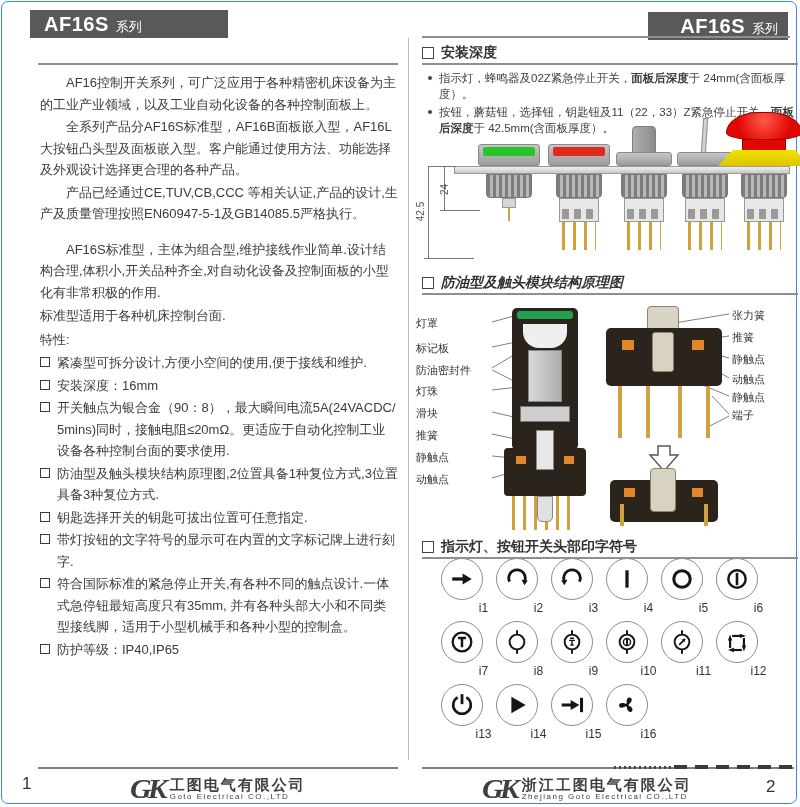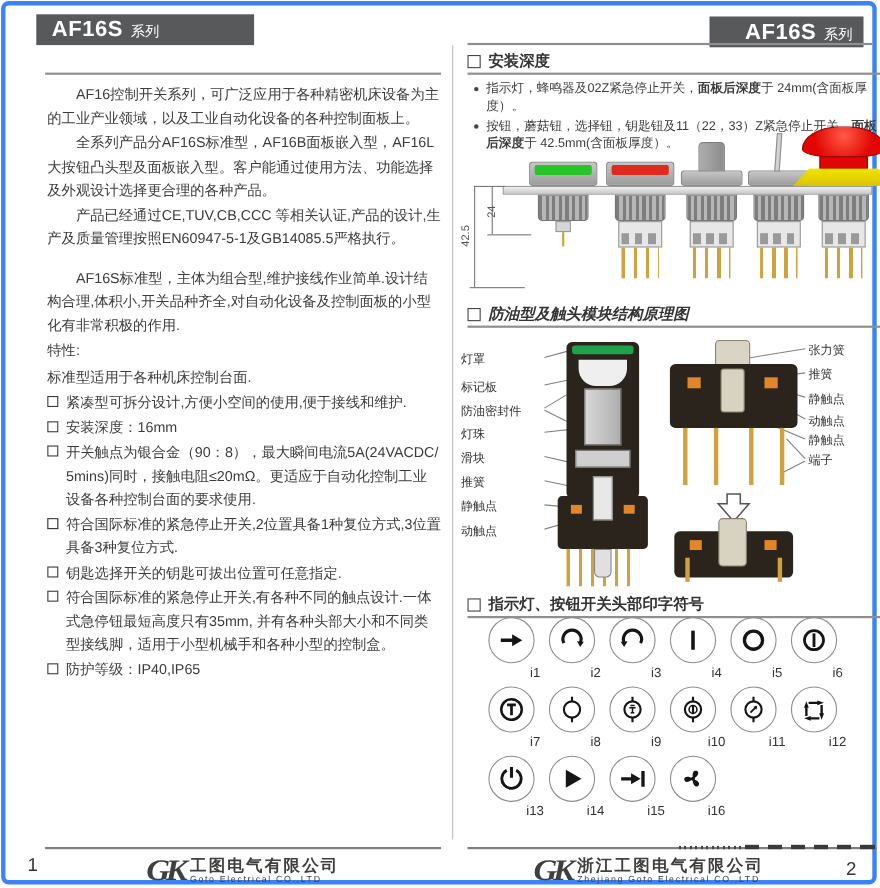--- a/index.html
+++ b/index.html
@@ -1,17 +1,17 @@
 <!DOCTYPE html>
 <html style="--barcolor: #58595b; --pingold: #d0a13c; --mushred: #e10600; --shyellow: #f2e400; --diagdark: #2b241c; --capgreen: #27c527; --capred: #df2b1e; --contactorange: #e2862a;"><head>
 <meta charset="utf-8">
 <style>
   html,body{margin:0;padding:0;background:#fff;}
   body{width:800px;height:807px;overflow:hidden;font-family:"Liberation Sans","DejaVu Sans",sans-serif;color:#3c3c3c;}
-  .page{position:relative;width:796px;height:803px;margin:1px 1px;border:4px solid #3b82f6;border-radius:7px;background:#fff;box-sizing:border-box;}
+  .page{position:relative;width:796px;height:803px;margin:1px 1px;border:1px solid #3b82f6;border-radius:7px;background:#fff;box-sizing:border-box;}
   
   .hbar{position:absolute;height:28px;background:var(--barcolor,#58595b);color:#fff;display:flex;align-items:baseline;gap:7px;}
   .hbar .t{font-size:20px;font-weight:bold;letter-spacing:.5px;}
   .hbar .s{font-size:13px;}
   .hbar-left{left:28px;top:8px;width:198px;padding:3px 0 0 14px;box-sizing:border-box;}
   .hbar-right{right:8px;top:10px;width:140px;justify-content:flex-end;padding:3px 10px 0 0;box-sizing:border-box;}
   .rule{position:absolute;height:2px;background:#8f8f8f;}
   .divider{position:absolute;left:406px;top:36px;height:722px;width:1px;background:#bdbdbd;}
   
   .leftcol{position:absolute;left:38px;top:70px;width:358px;font-size:13px;line-height:21.5px;word-break:break-all;}
@@ -88,28 +88,29 @@
   </div>
   <div class="rule" style="left:36px;top:61px;width:360px;"></div>
   <div class="rule" style="left:420px;top:34px;width:368px;"></div>
   <div class="divider"></div>
 
   <div class="leftcol">
     <p class="para">AF16控制开关系列，可广泛应用于各种精密机床设备为主的工业产业领域，以及工业自动化设备的各种控制面板上。</p>
     <p class="para">全系列产品分AF16S标准型，AF16B面板嵌入型，AF16L大按钮凸头型及面板嵌入型。客户能通过使用方法、功能选择及外观设计选择更合理的各种产品。</p>
     <p class="para" style="margin-bottom:14px;">产品已经通过CE,TUV,CB,CCC 等相关认证,产品的设计,生产及质量管理按照EN60947-5-1及GB14085.5严格执行。</p>
     <p class="para">AF16S标准型，主体为组合型,维护接线作业简单.设计结构合理,体积小,开关品种齐全,对自动化设备及控制面板的小型化有非常积极的作用.</p>
+    <p class="plain">标准型适用于各种机床控制台面.</p>
     <p class="plain">特性:</p>
-    <p class="plain">标准型适用于各种机床控制台面.</p>
     <div class="feat"><span class="sq"></span><span>紧凑型可拆分设计,方便小空间的使用,便于接线和维护.</span></div>
     <div class="feat"><span class="sq"></span><span>安装深度：16mm</span></div>
     <div class="feat"><span class="sq"></span><span>开关触点为银合金（90：8），最大瞬间电流5A(24VACDC/5mins)同时，接触电阻≤20mΩ。更适应于自动化控制工业设备各种控制台面的要求使用.</span></div>
     <div class="feat"><span class="sq"></span></div>
-    <div class="feat"><span class="sq"></span><span>符合国际标准的紧急停止开关,2位置具备1种复位方式,3位置具备3种复位方式.</span></div>
+    <div class="feat"><span class="sq"></span><span>防油型及触头模块结构原理图,2位置具备1种复位方式,3位置具备3种复位方式.</span></div>
     <div class="feat"><span class="sq"></span><span>钥匙选择开关的钥匙可拔出位置可任意指定.</span></div>
+    <div class="feat"><span class="sq"></span><span>带灯按钮的文字符号的显示可在内置的文字标记牌上进行刻字.</span></div>
     <div class="feat"><span class="sq"></span><span>符合国际标准的紧急停止开关,有各种不同的触点设计.一体式急停钮最短高度只有35mm, 并有各种头部大小和不同类型接线脚，适用于小型机械手和各种小型的控制盒。</span></div>
     <div class="feat"><span class="sq"></span><span>防护等级：IP40,IP65</span></div>
   </div>
 
   <div class="rightcol">
 
     <div class="sec" style="top:42px;">
       <span class="secsq"></span>
       <span>安装深度</span>
     </div>

